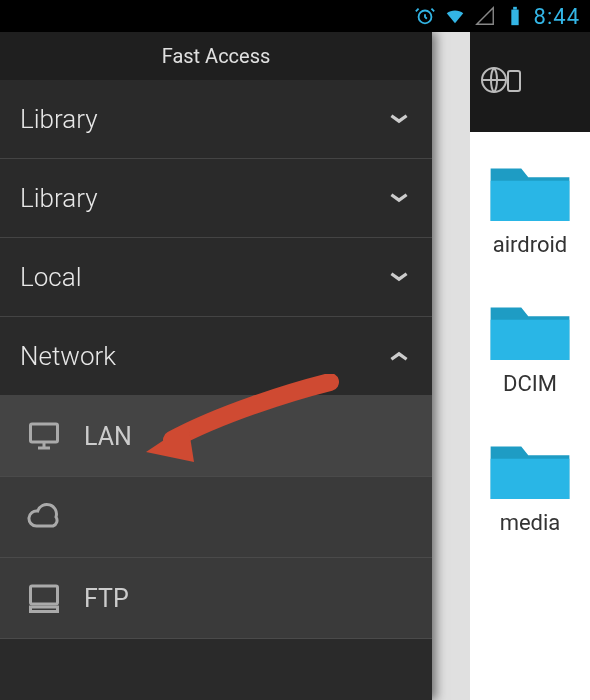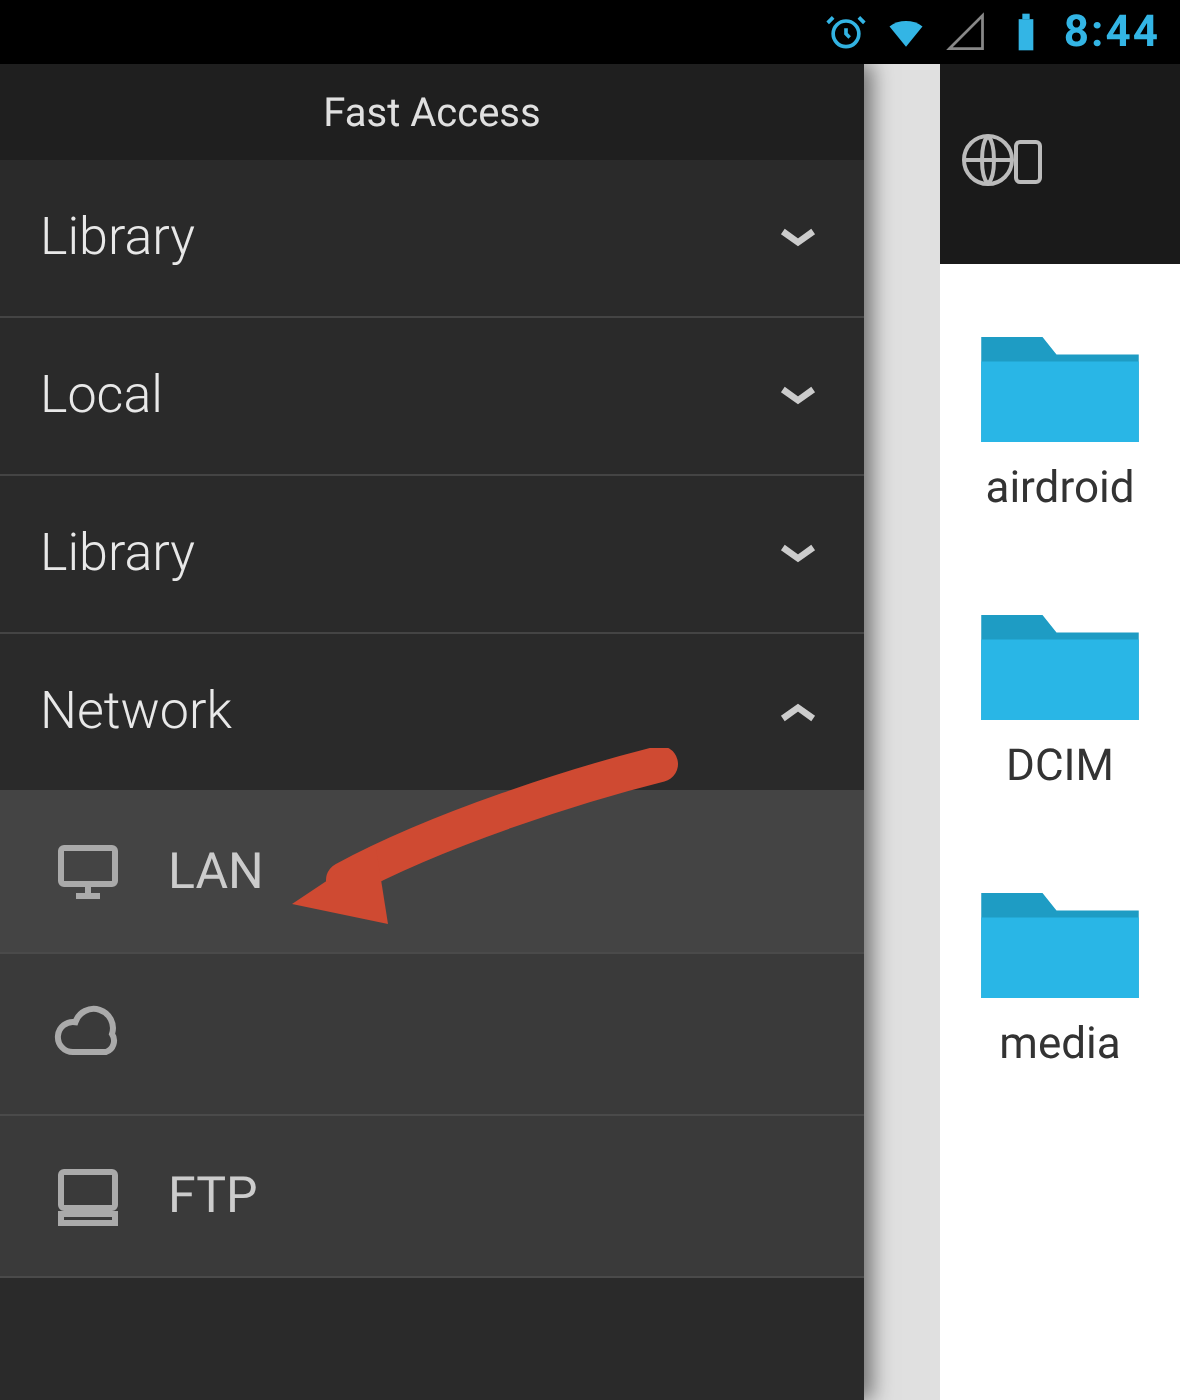--- a/index.html
+++ b/index.html
@@ -16,21 +16,21 @@
     background: #000;
     color: #33b5e5;
     display: flex;
     justify-content: flex-end;
     align-items: center;
     padding-right: 10px;
     font-size: 22px;
     gap: 8px;
   }
   .status-bar .icon { width: 22px; height: 22px; display: inline-flex; align-items: center; justify-content: center; }
-  .status-bar .time { font-weight: 700; letter-spacing: 1px; }
+  .status-bar .time { font-weight: 400; letter-spacing: 1px; }
   .main {
     position: relative;
     height: calc(100% - 32px);
     background: #e0e0e0;
   }
   
   .file-grid {
     position: absolute;
     right: 0; top: 0;
     width: 120px;
@@ -187,29 +187,29 @@
 
     <div class="section">
       <span>Library</span>
       <span class="chevron">
         <svg viewBox="0 0 24 24" fill="none" stroke="#ccc" stroke-width="3">
             <path d="M5 9l7 5 7-5"></path>
           </svg>
       </span>
     </div>
     <div class="section">
+      <span>Library</span>
+      <span class="chevron">
+        <svg viewBox="0 0 24 24" fill="none" stroke="#ccc" stroke-width="3">
+            <path d="M5 9l7 5 7-5"></path>
+          </svg>
+      </span>
+    </div>
+    <div class="section">
       <span>Local</span>
-      <span class="chevron">
-        <svg viewBox="0 0 24 24" fill="none" stroke="#ccc" stroke-width="3">
-            <path d="M5 9l7 5 7-5"></path>
-          </svg>
-      </span>
-    </div>
-    <div class="section">
-      <span>Library</span>
       <span class="chevron">
         <svg viewBox="0 0 24 24" fill="none" stroke="#ccc" stroke-width="3">
             <path d="M5 9l7 5 7-5"></path>
           </svg>
       </span>
     </div>
     <div class="section expanded">
       <span>Network</span>
       <span class="chevron">
         <svg viewBox="0 0 24 24" fill="none" stroke="#ccc" stroke-width="3">

